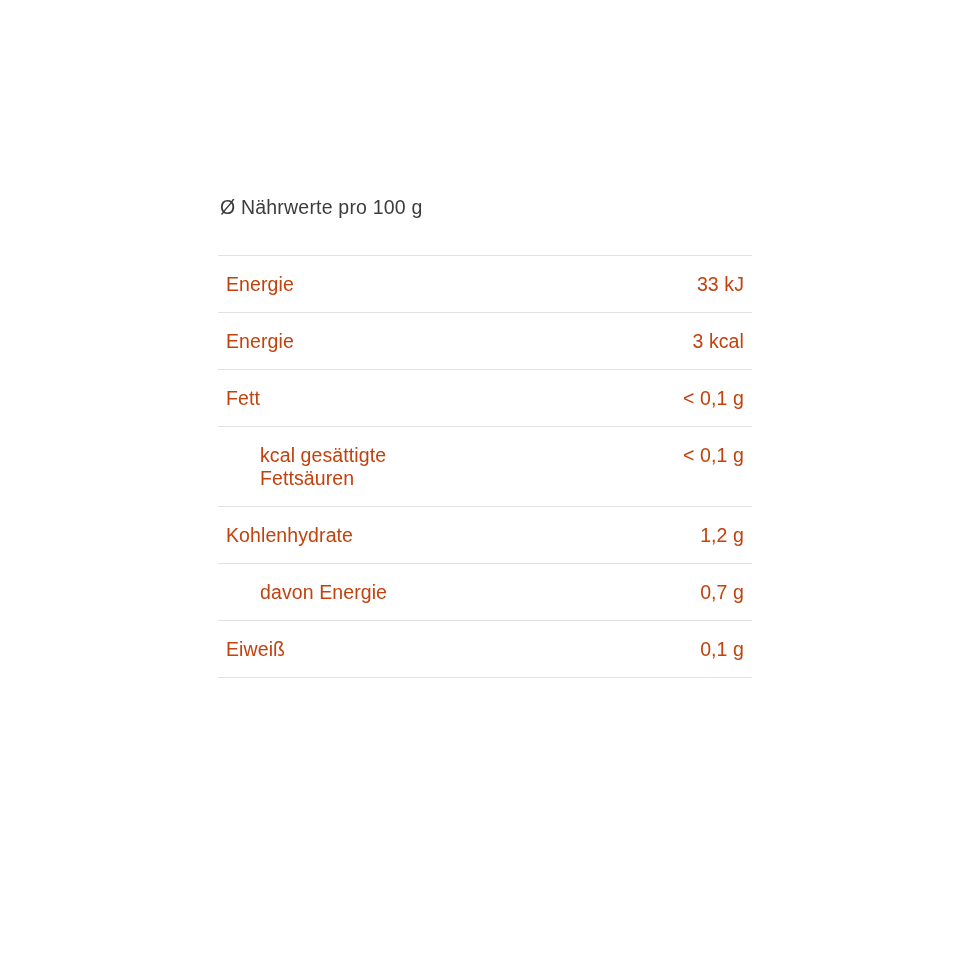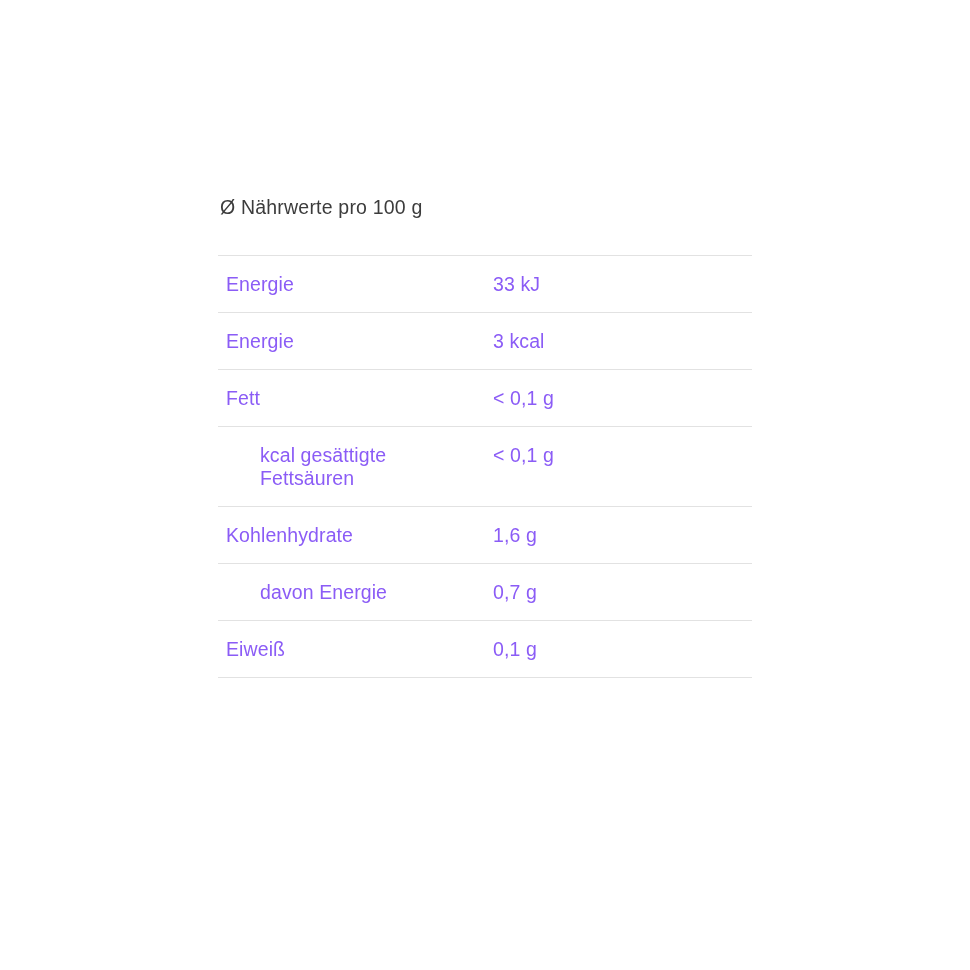--- a/index.html
+++ b/index.html
@@ -41,28 +41,29 @@
   table.nutrition-table tr {
     border-bottom: 1px solid #e2e2e2;
   }
   table.nutrition-table tr:first-child {
     border-top: 1px solid #e2e2e2;
   }
   table.nutrition-table td {
     padding: 16.5px 8px 16.5px 8px;
     font-size: 19.5px;
     font-weight: 400;
-    color: #8b5cf6;
+    color: #c2410c;
     vertical-align: baseline;
     letter-spacing: 0.1px;
   }
   td.label-cell {
     text-align: left;
   }
   td.value-cell {
+    text-align: right;
     white-space: nowrap;
   }
   tr.indented td.label-cell {
     padding-left: 42px;
   }
 </style>
 </head>
 <body>
 
 <div class="page">
@@ -81,21 +82,21 @@
           <tr>
             <td class="label-cell">Fett</td>
             <td class="value-cell">&lt; 0,1 g</td>
           </tr>
           <tr class="indented">
             <td class="label-cell">kcal gesättigte Fettsäuren</td>
             <td class="value-cell">&lt; 0,1 g</td>
           </tr>
           <tr>
             <td class="label-cell">Kohlenhydrate</td>
-            <td class="value-cell">1,6 g</td>
+            <td class="value-cell">1,2 g</td>
           </tr>
           <tr class="indented">
             <td class="label-cell">davon Energie</td>
             <td class="value-cell">0,7 g</td>
           </tr>
           <tr>
             <td class="label-cell">Eiweiß</td>
             <td class="value-cell">0,1 g</td>
           </tr>
         </tbody>

